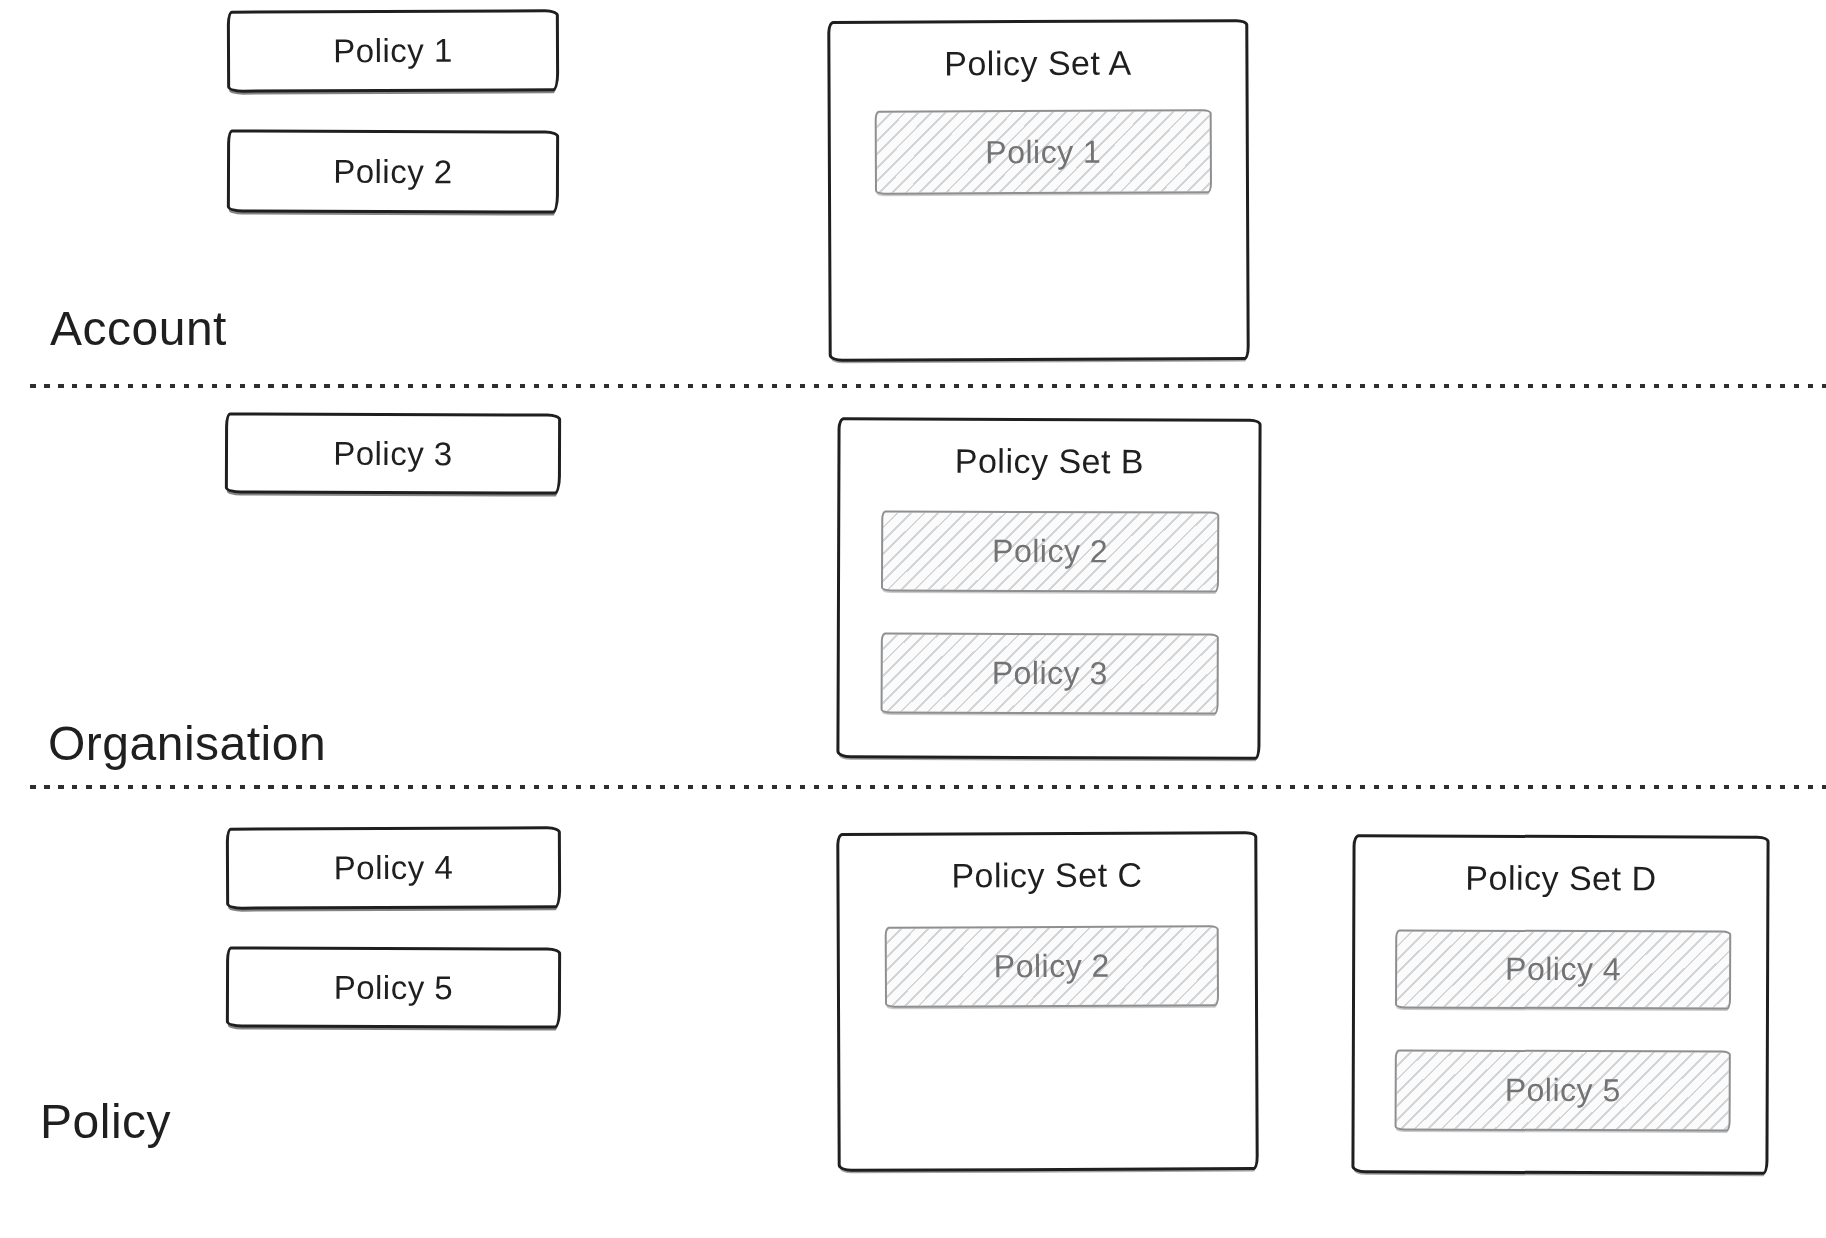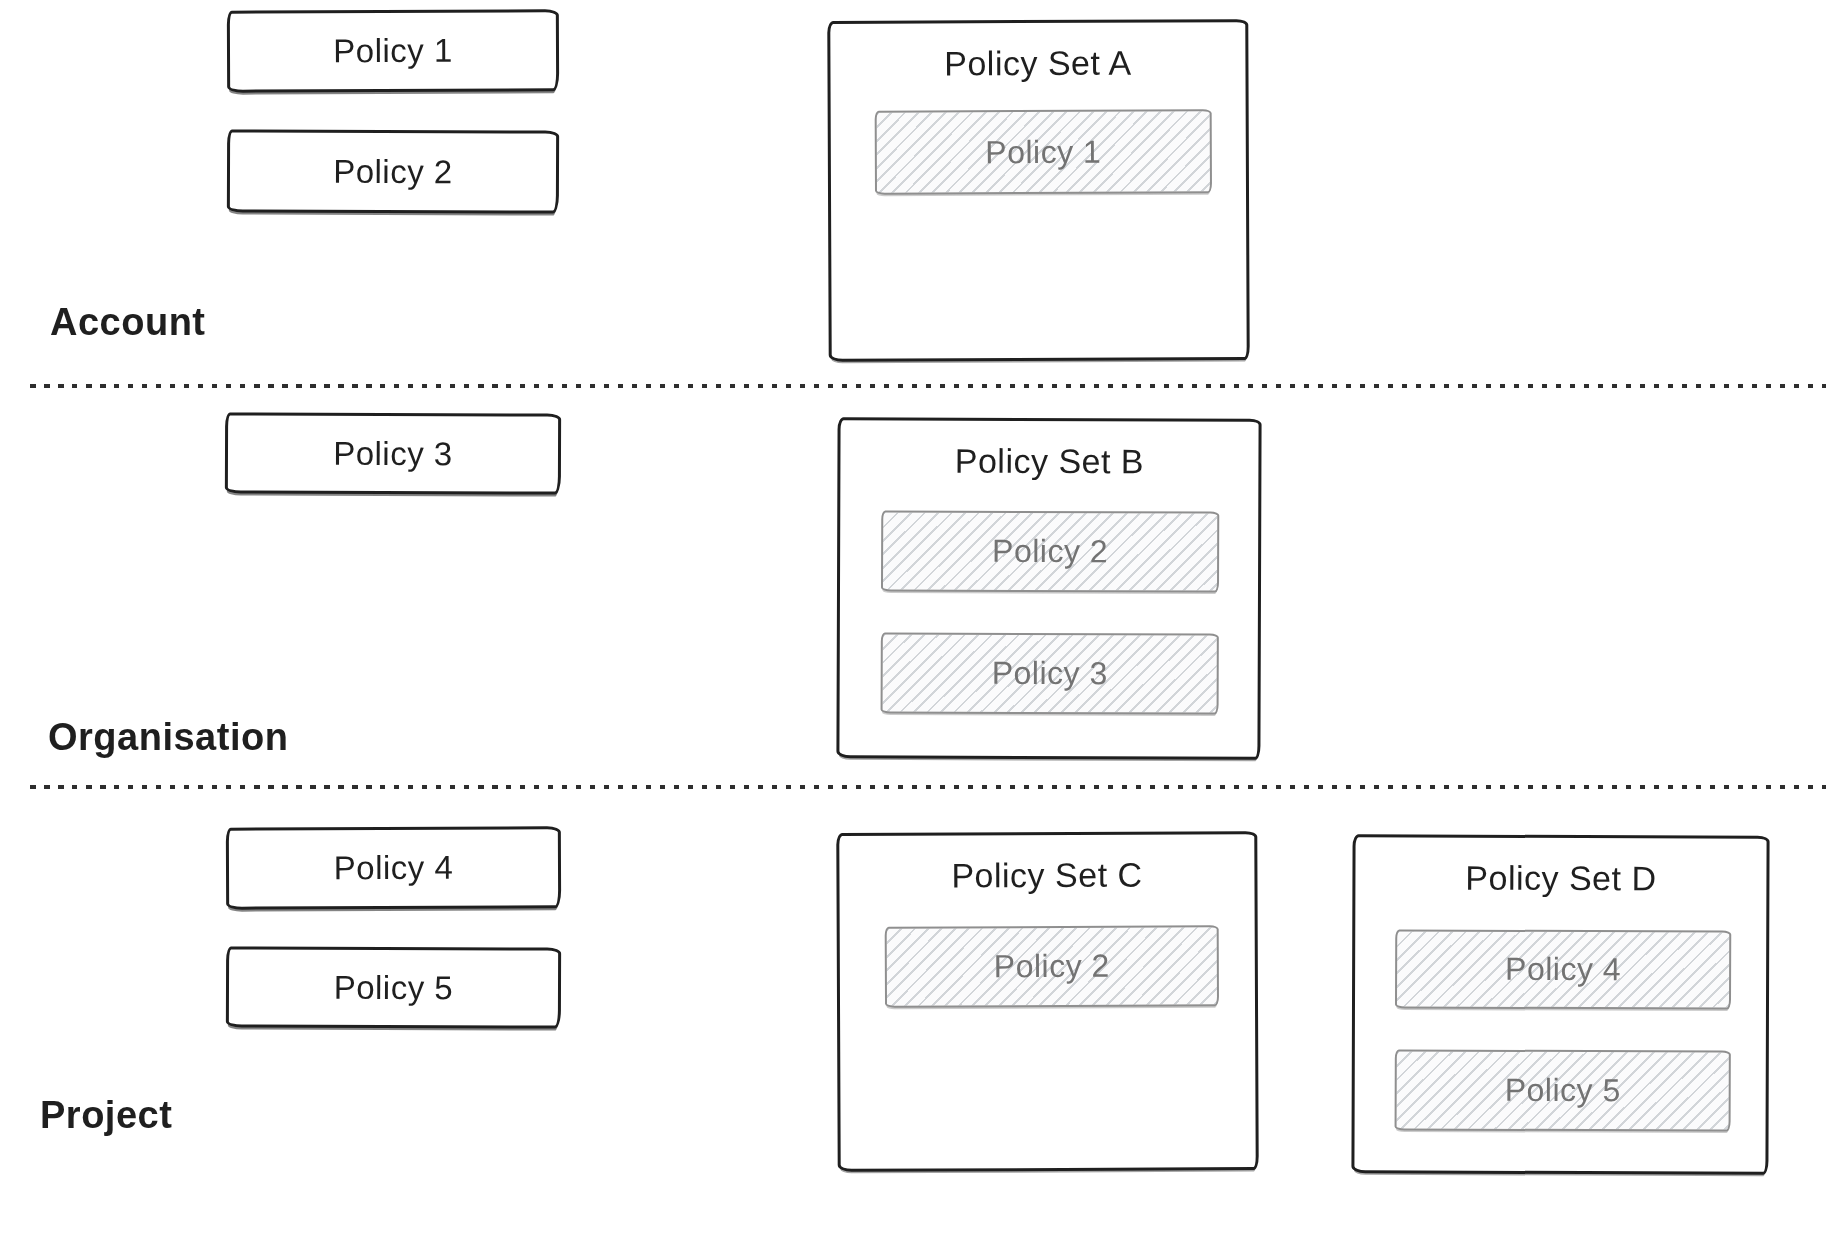--- a/index.html
+++ b/index.html
@@ -67,22 +67,22 @@
       135deg,
       rgba(176,182,188,0.55) 0 2px,
       transparent 2px 9.5px
     );
     box-shadow: 0 3px 0 -1.5px rgba(143,143,143,0.45);
   }
 
   
   .tier-label {
     position: absolute;
-    font-size: 38px;
-    font-weight: 700;
+    font-size: 48px;
+    font-weight: 400;
     letter-spacing: 0.5px;
     color: var(--ink);
   }
 
   
   .divider {
     position: absolute;
     left: 30px;
     right: 0;
     height: 4px;
@@ -157,16 +157,16 @@
     <div class="setbox r2" style="left:1352px; top:835px; width:417px; height:339px;">
       <div class="set-title">Policy Set D</div>
       <div class="member" style="left:40px; top:92px; width:336px; height:79px;">
         <span>Policy 4</span>
       </div>
       <div class="member" style="left:40px; top:212px; width:336px; height:81px;">
         <span>Policy 5</span>
       </div>
     </div>
 
-    <div class="tier-label" style="left:40px; top:1094px;">Project</div>
+    <div class="tier-label" style="left:40px; top:1094px;">Policy</div>
   </div>
 
 </div>
 
 </body></html>

